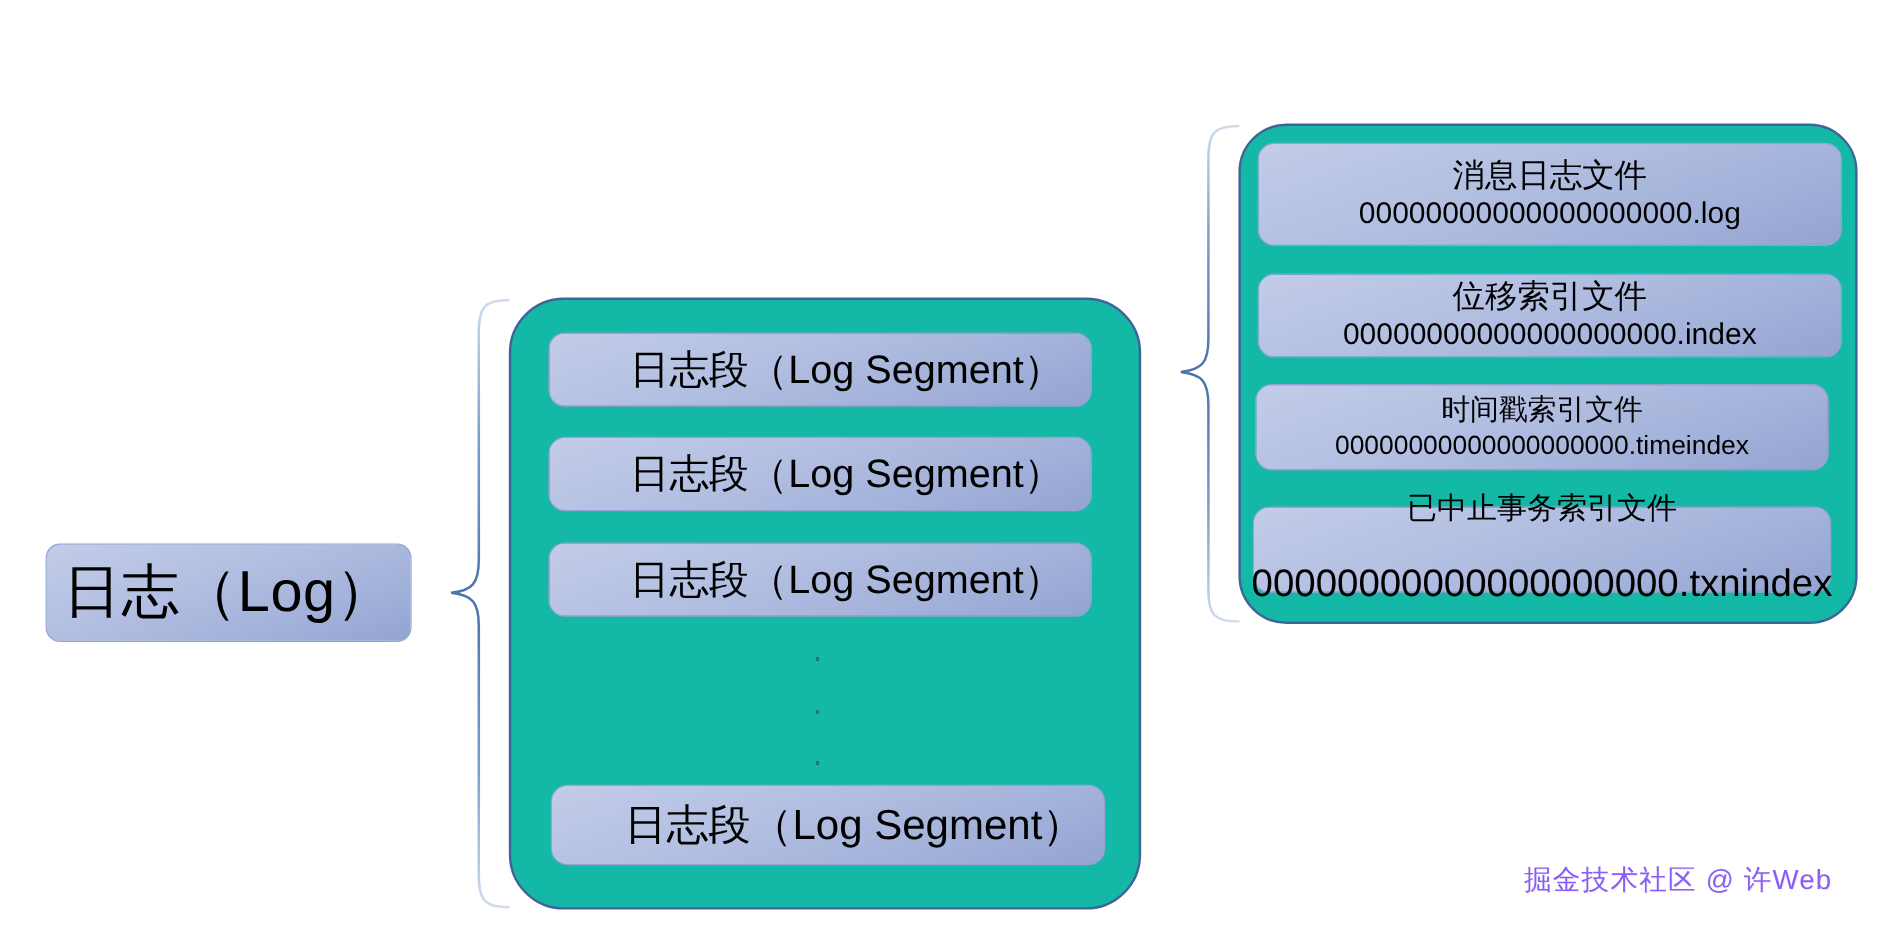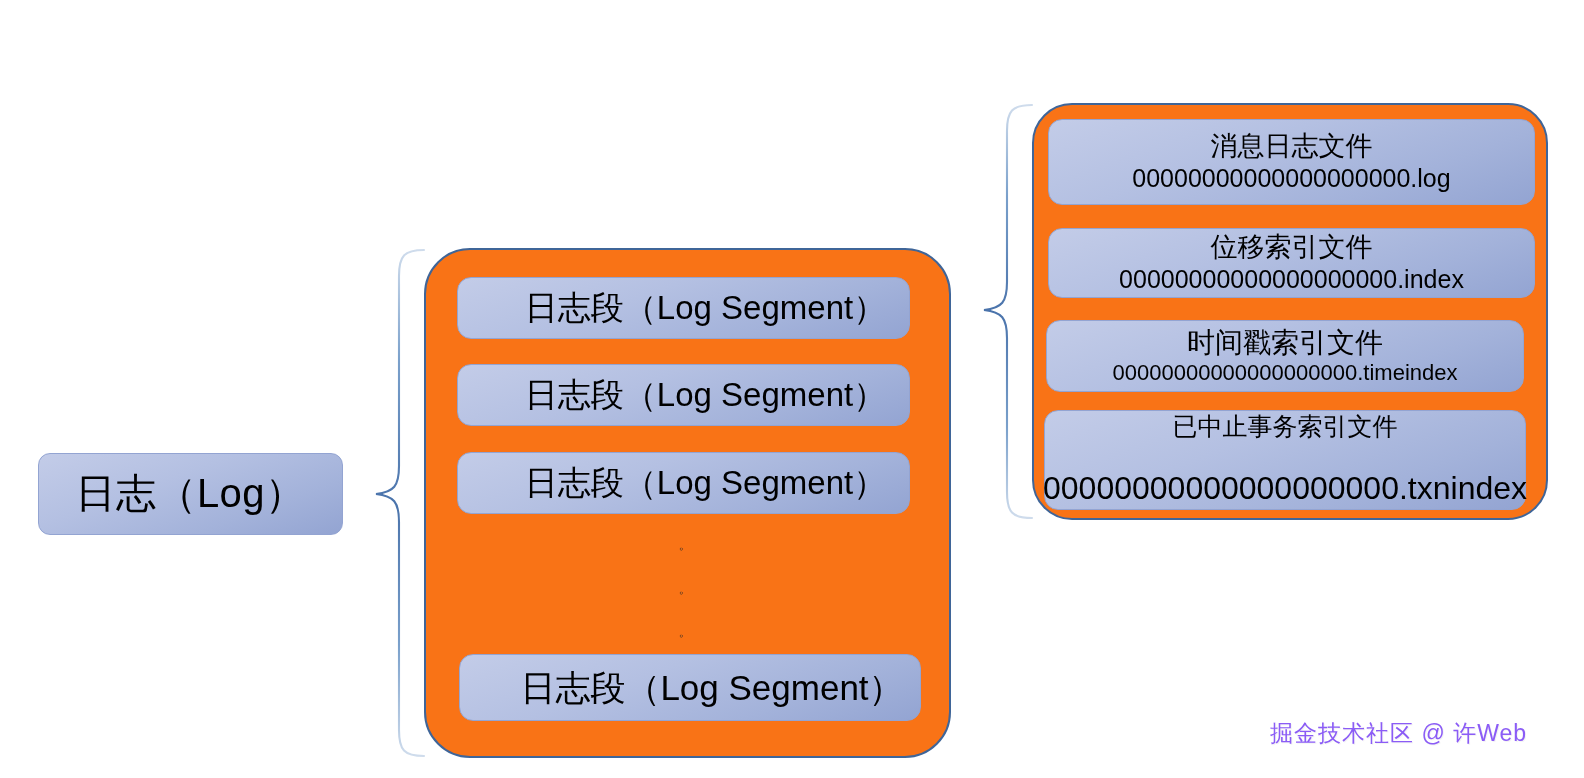--- a/index.html
+++ b/index.html
@@ -49,31 +49,31 @@
     white-space: nowrap;
   }
 
   
   #log-node {
     left: 38px;
     top: 453px;
     width: 305px;
     height: 82px;
     border-radius: 12px;
-    font-size: 40px;
+    font-size: 48px;
     letter-spacing: 0.5px;
   }
 
   
   .outline-box {
     position: absolute;
     box-sizing: border-box;
     border: 2px solid #3f6598;
     border-radius: 46px;
-    background: #f97316;
+    background: #14b8a6;
   }
   #segments-container {
     left: 424px;
     top: 248px;
     width: 527px;
     height: 510px;
   }
   #files-container {
     left: 1032px;
     top: 103px;
@@ -133,25 +133,25 @@
     font-size: 25px;
   }
   #file-0 { top: 14px;  height: 86px; }
   #file-1 { top: 123px; height: 70px; }
   #file-2 {
     top: 215px;
     height: 72px;
     left: 12px;
     width: 478px;
   }
-  #file-2 .file-title { font-size: 28px; }
+  #file-2 .file-title { font-size: 24px; }
   #file-2 .file-name  { font-size: 22px; }
   #file-3 {
-    top: 305px;
-    height: 100px;
+    top: 317px;
+    height: 72px;
     left: 10px;
     width: 482px;
     gap: 28px;
   }
   #file-3 .file-title { font-size: 25px; }
   #file-3 .file-name  { font-size: 32px; }
 
   
   #watermark {
     position: absolute;

